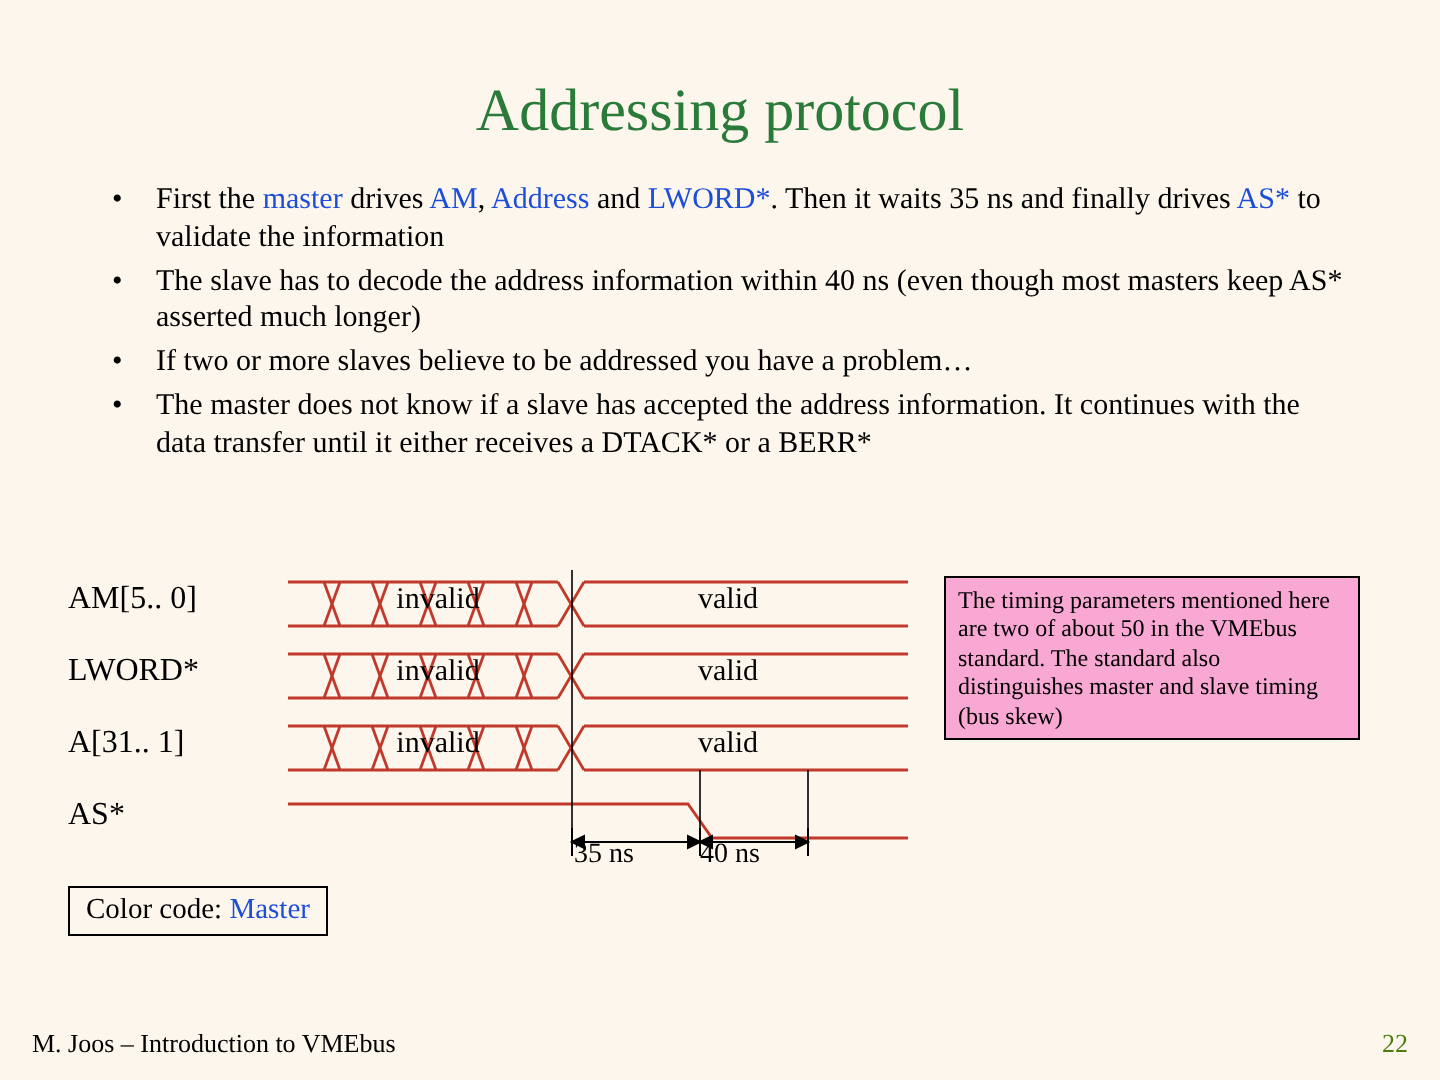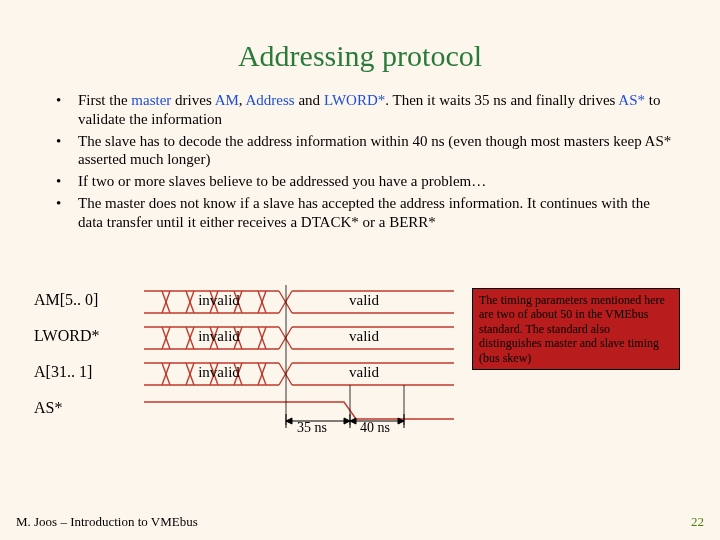--- a/index.html
+++ b/index.html
@@ -75,33 +75,33 @@
   }
   .notes-box {
     position: absolute;
     left: 438px;
     top: 3px;
     width: 208px;
     border: 1px solid #000;
     font-size: 12px;
     line-height: 1.2;
     padding: 4px 6px;
-    background: #b91c1c;
+    background: #f9a8d4;
   }
   .color-code {
     position: absolute;
     left: 0;
     top: 158px;
     border: 1px solid #000;
     font-size: 14.5px;
     padding: 3px 8px;
   }
   .time-labels {
     position: absolute;
-    left: 110px;
+    left: 100px;
     top: 135px;
     width: 310px;
     height: 20px;
     text-align: center;
   }
   .time-labels span {
     position: absolute;
     font-size: 14px;
     top: 0;
   }
@@ -252,16 +252,19 @@
   <svg style="position:absolute;left:110px;top:0;width:310px;height:140px;pointer-events:none" viewBox="0 0 310 140">
     <g stroke="#000" stroke-width="0.8">
       <line x1="142" y1="0" x2="142" y2="140"></line>
       <line x1="206" y1="100" x2="206" y2="140"></line>
       <line x1="260" y1="100" x2="260" y2="140"></line>
     </g>
   </svg>
 
   <div class="notes-box">The timing parameters mentioned here are two of about 50 in the VMEbus standard. The standard also distinguishes master and slave timing (bus skew)</div>
 
+  <div class="color-code">
+    <span>Color code: </span><span class="master">Master</span>
+  </div>
 </div>
 
 <div class="footer">M. Joos – Introduction to VMEbus</div>
 <div class="pagenum">22</div>
 
 </body></html>

